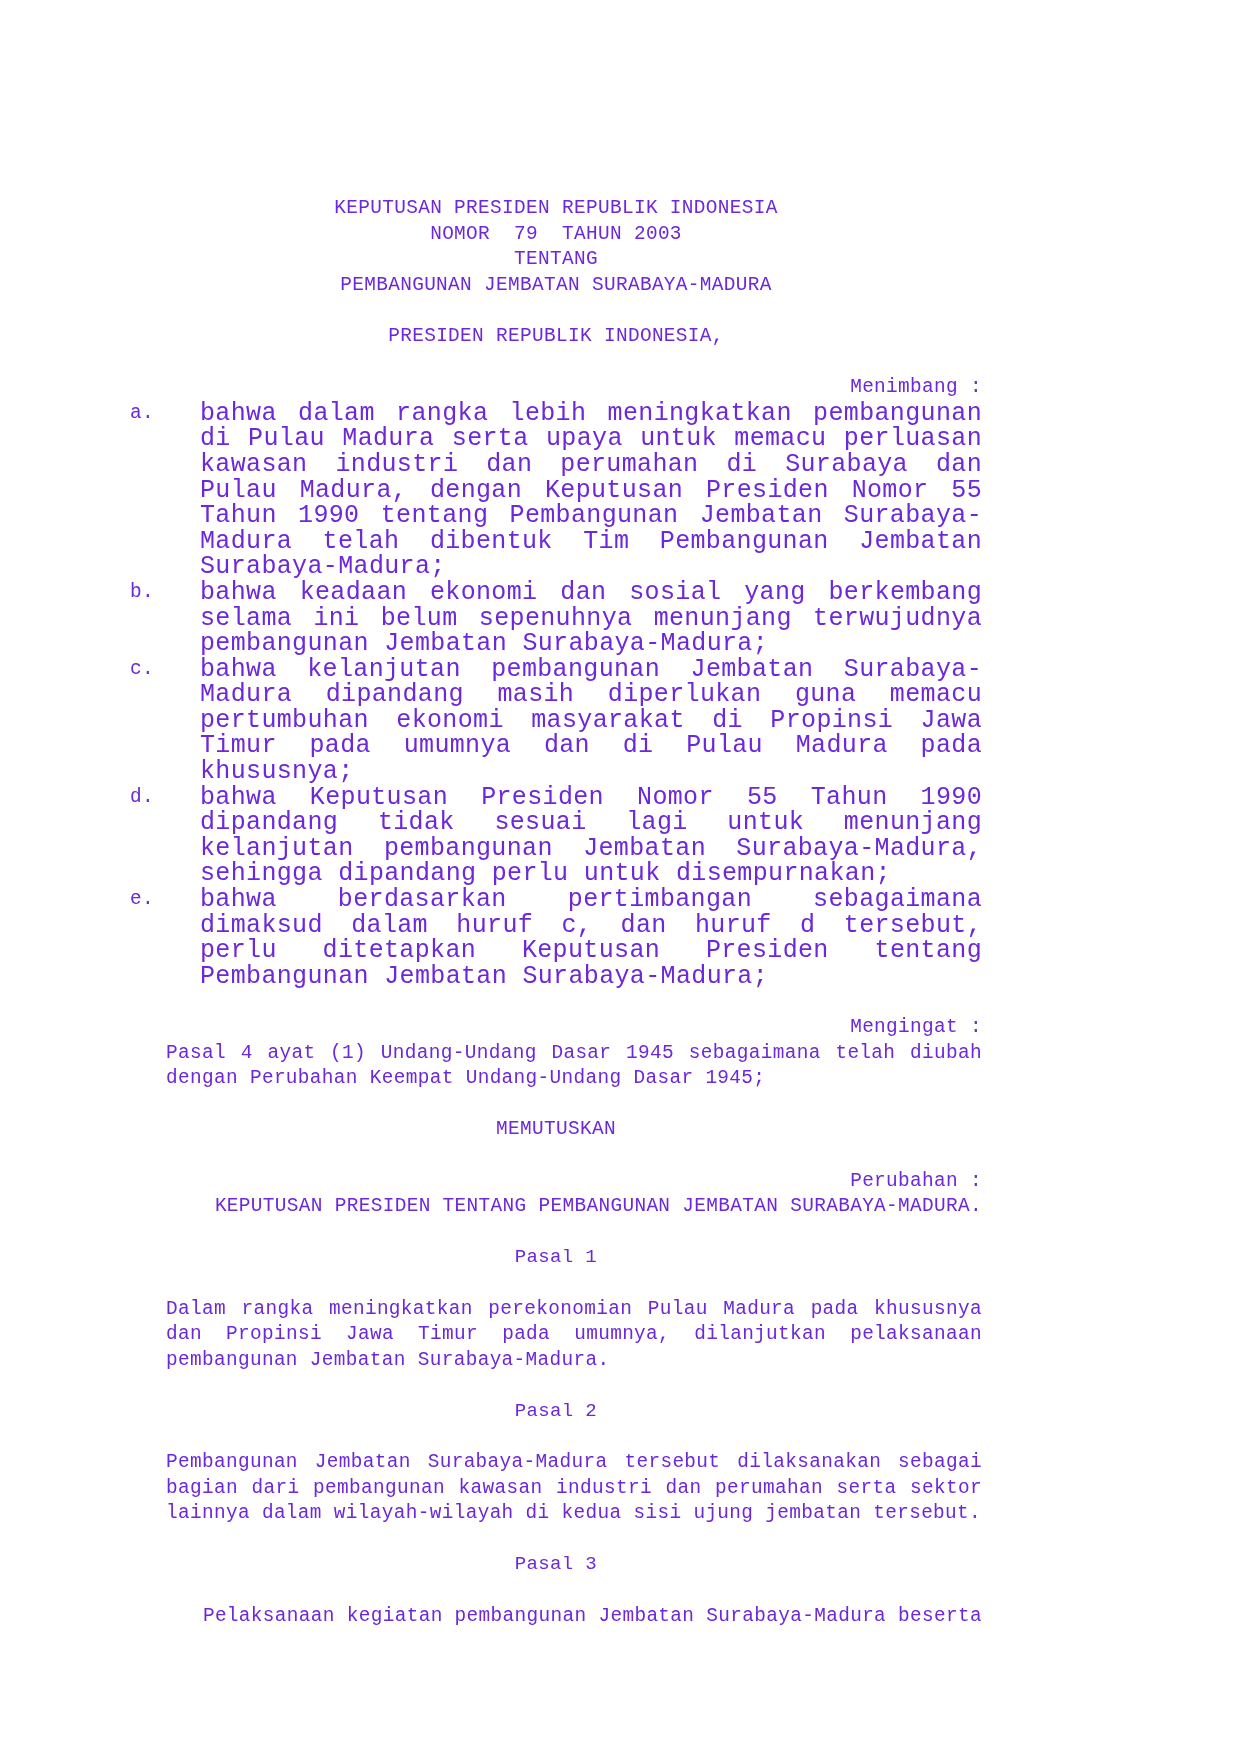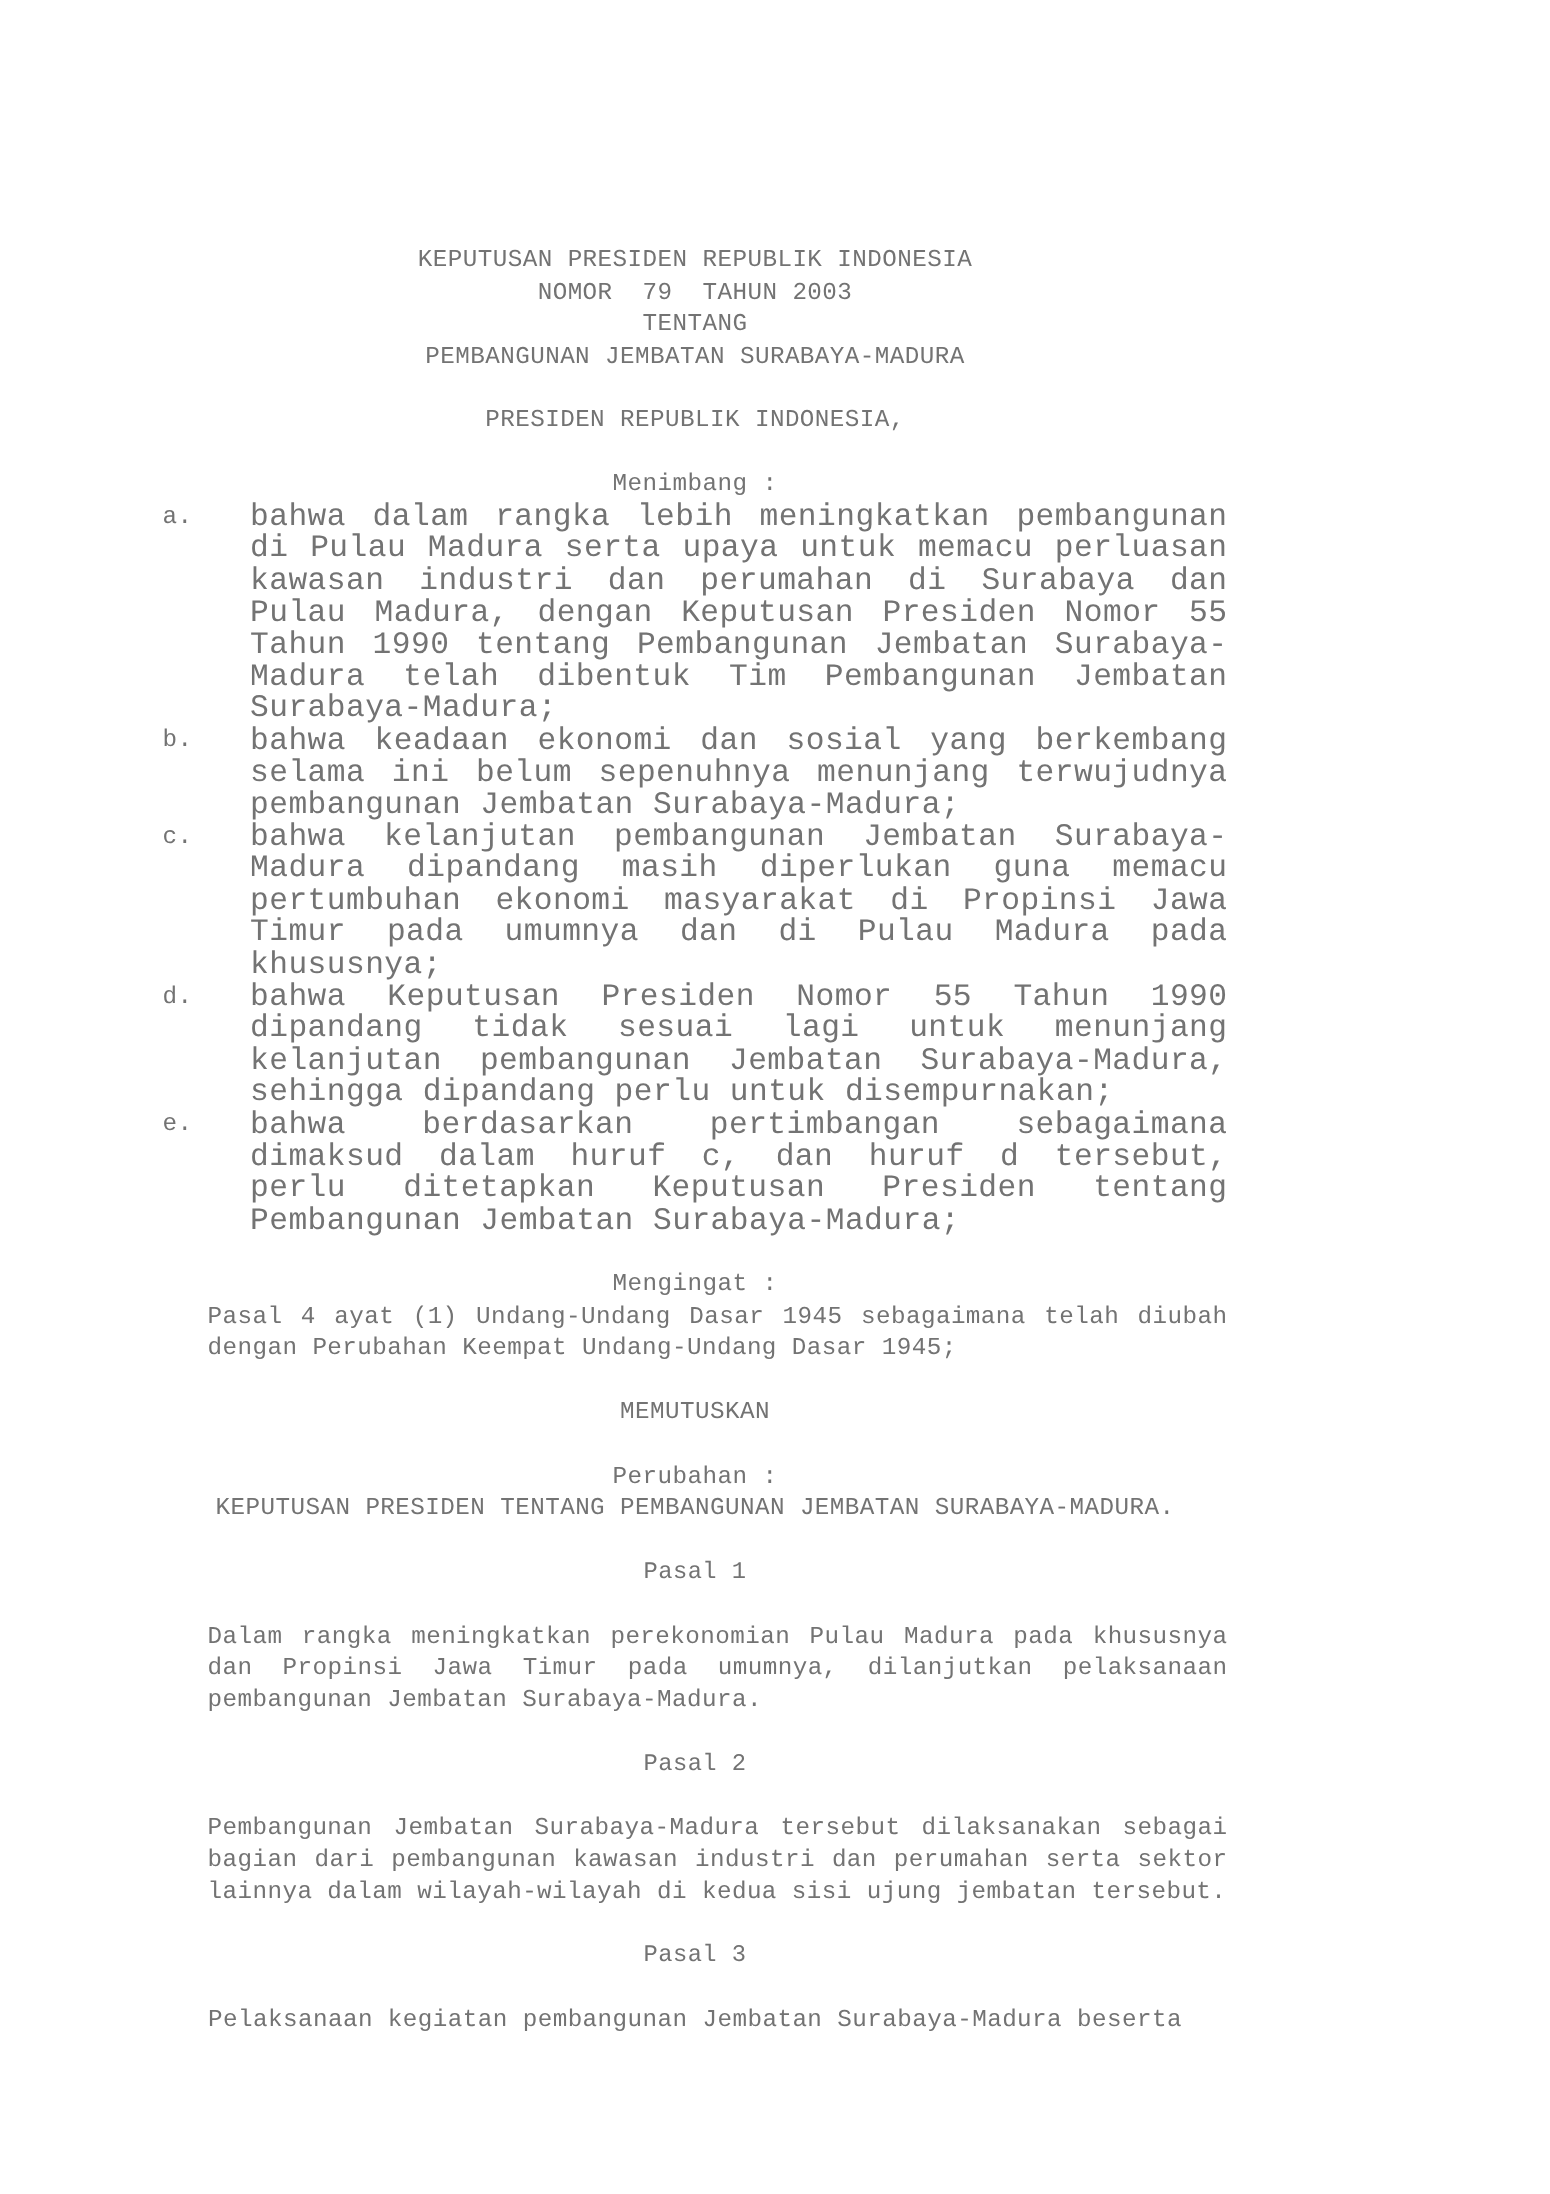--- a/index.html
+++ b/index.html
@@ -9,21 +9,21 @@
     background: #ffffff;
   }
 
   .page {
     position: relative;
     width: 1240px;
     height: 1755px;
     background: #ffffff;
     box-sizing: border-box;
     font-family: "Liberation Mono", "DejaVu Sans Mono", monospace;
-    color: #737373;
+    color: #6d28d9;
     overflow: hidden;
   }
 
   
   .content {
     position: absolute;
     left: 130px;
     top: 196px;
     width: 852px;
   }
@@ -42,21 +42,21 @@
     text-align: center;
   }
 
   .para {
     text-align: justify;
     text-align-last: left;
     margin-left: 36px;
   }
 
   .plain {
-    text-align: center;
+    text-align: right;
     font-family: Liberation Mono, monospace;
   }
 
   
   .sp-1 { height: 25.6px; }
 
   
   .list-item {
     display: flex;
     align-items: flex-start;

